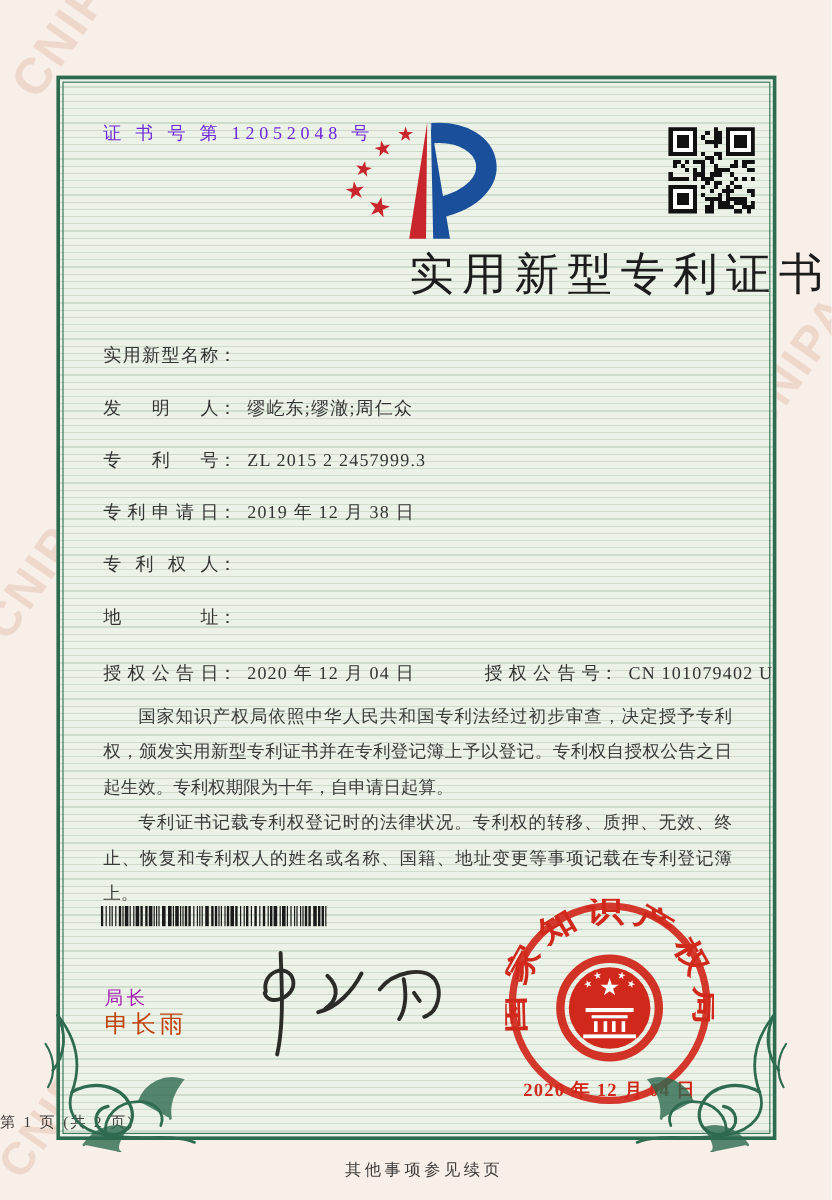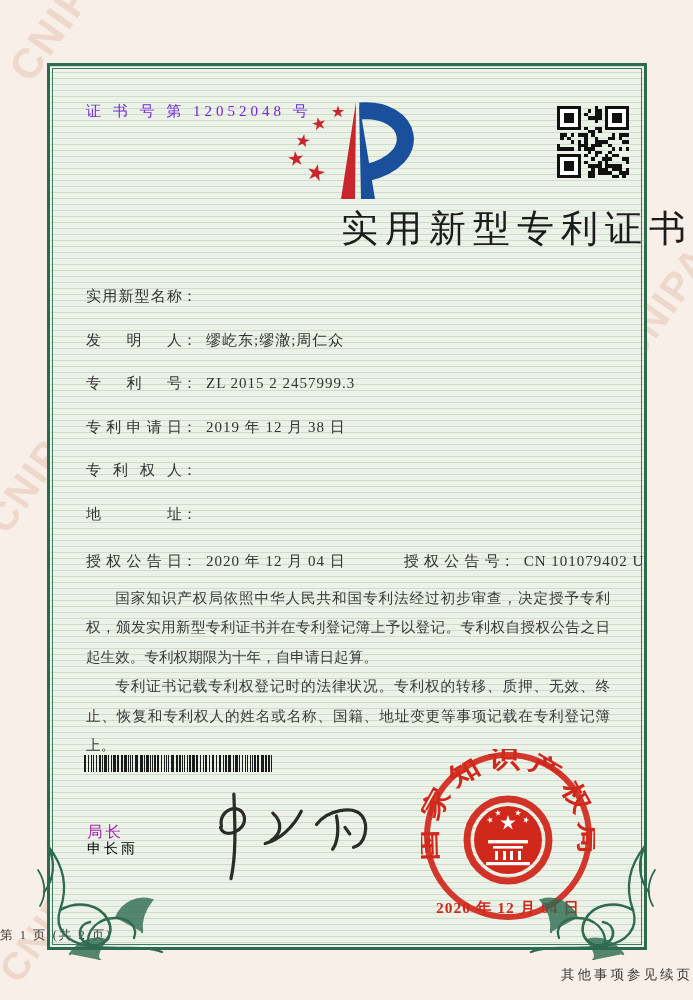--- a/index.html
+++ b/index.html
@@ -63,35 +63,35 @@
 
   .paras { position:absolute; left:86px; top:584px; width:524px;
     font-size:14.6px; line-height:29.4px; color:#3a3a3a; text-align:justify; }
   .paras p { text-indent:2em; }
 
   .barcode { position:absolute; left:84px; top:755px; width:192px; height:17px; }
   .barcode svg { width:100%; height:100%; }
 
   .signer-title { position:absolute; left:87px; top:806px; font-size:15.5px;
     letter-spacing:3px; color:#a21caf;margin-top:16px; }
-  .signer-name  { position:absolute; left:87px; top:840px; font-size:14px;
-    letter-spacing:3px; color:#000000; }
+  .signer-name  { position:absolute; left:87px; top:840px; font-size:20px;
+    letter-spacing:3px; color:#c2410c; }
   .signature { position:absolute; left:193px; top:782px; width:190px; height:105px; }
 
   .seal { position:absolute; left:421px; top:749px; width:174px; height:174px; }
   .seal svg.ring { position:absolute; inset:0; width:100%; height:100%; }
   .seal-date {
     position:absolute; left:-12px; width:198px; top:149px; text-align:center;
     font-size:15.5px; font-weight:700; color:#d1281c; letter-spacing:1px;
     white-space:nowrap;
   }
 
   .page-num { position:absolute; left:0; right:0; top:927px; text-align:left;
     font-size:12.5px; color:#3c3c3c; letter-spacing:2px; }
-  .continuation { position:absolute; left:14px; right:0; top:966px; text-align:right;
+  .continuation { position:absolute; left:14px; right:0; top:966px; text-align:center;
     font-size:13.5px; color:#3a3a3a; letter-spacing:3px; }
 
   .ornament { position:absolute; width:150px; height:118px; top:842px; z-index:4; }
   .ornament.left  { left:30px; }
   .ornament.right { right:30px; transform:scaleX(-1); }
 </style>
 </head>
 <body>
 
 <div class="sheet">

